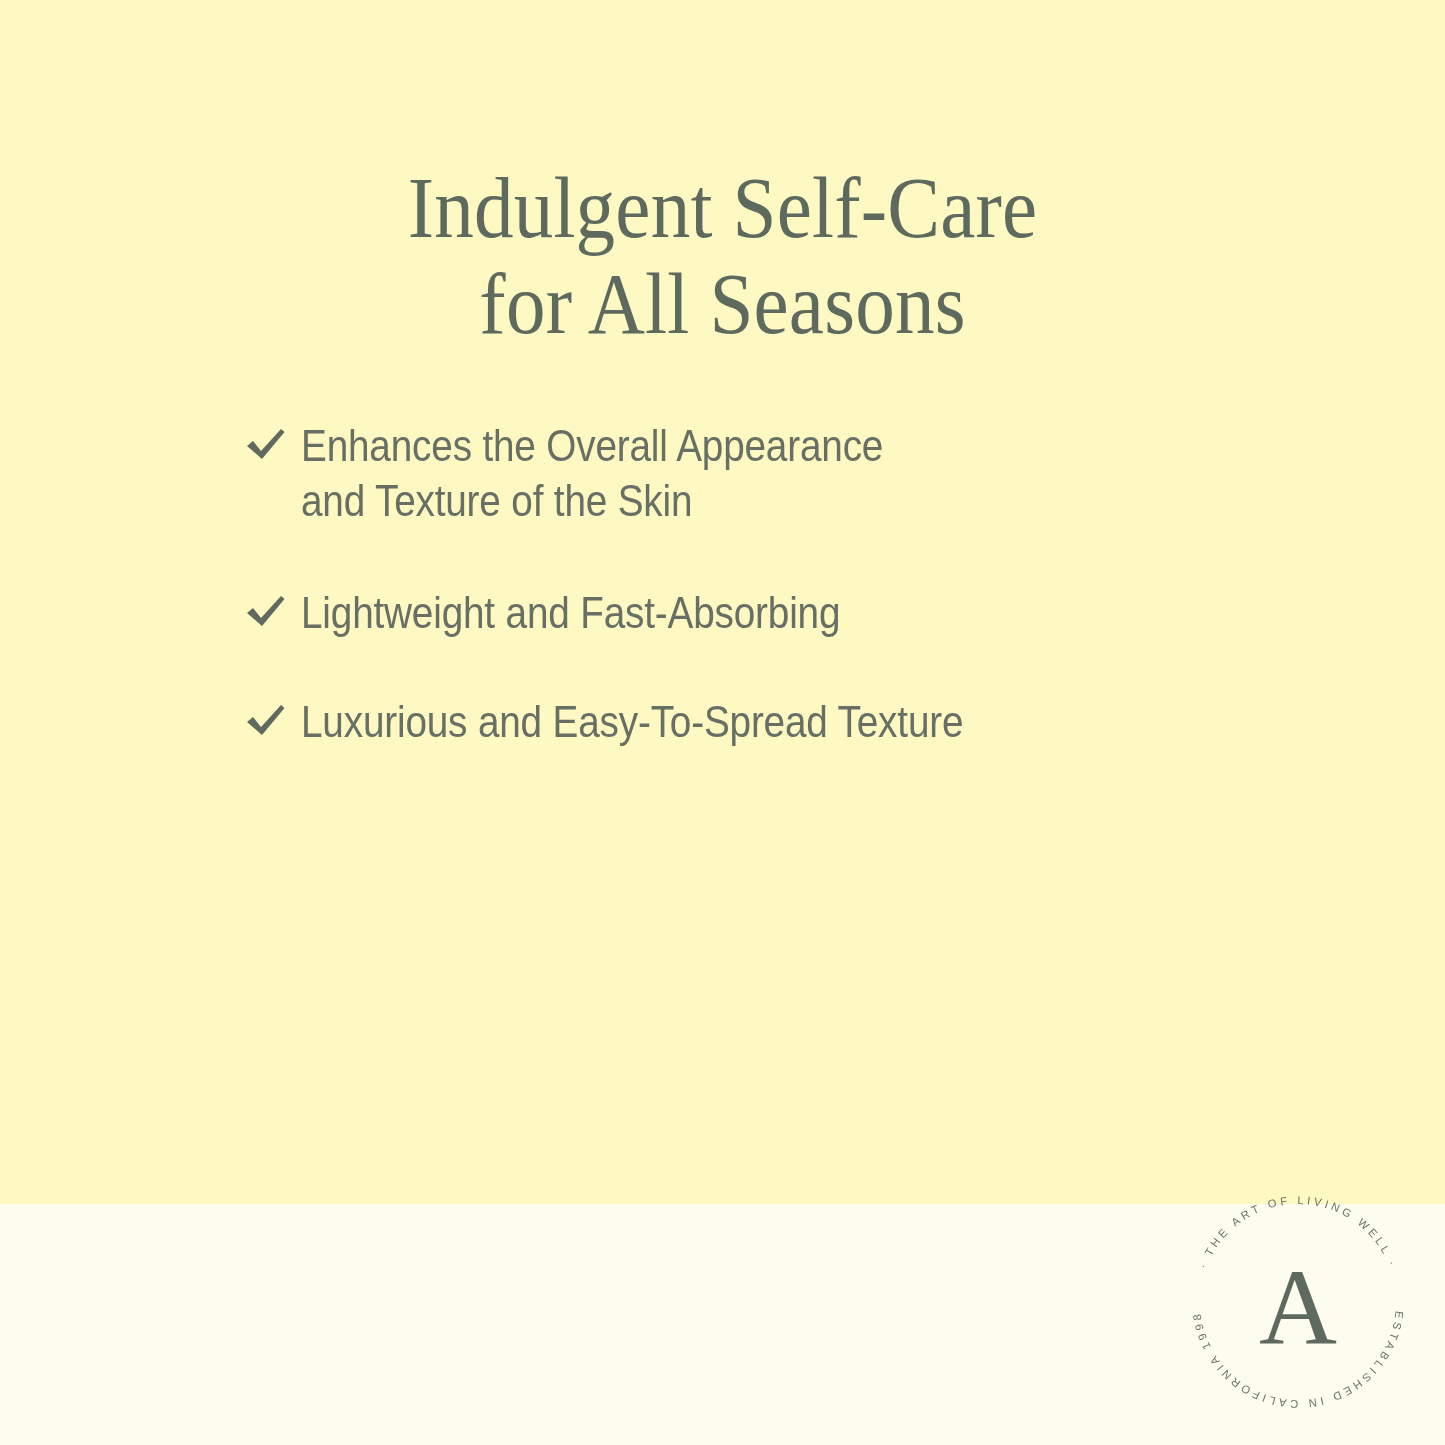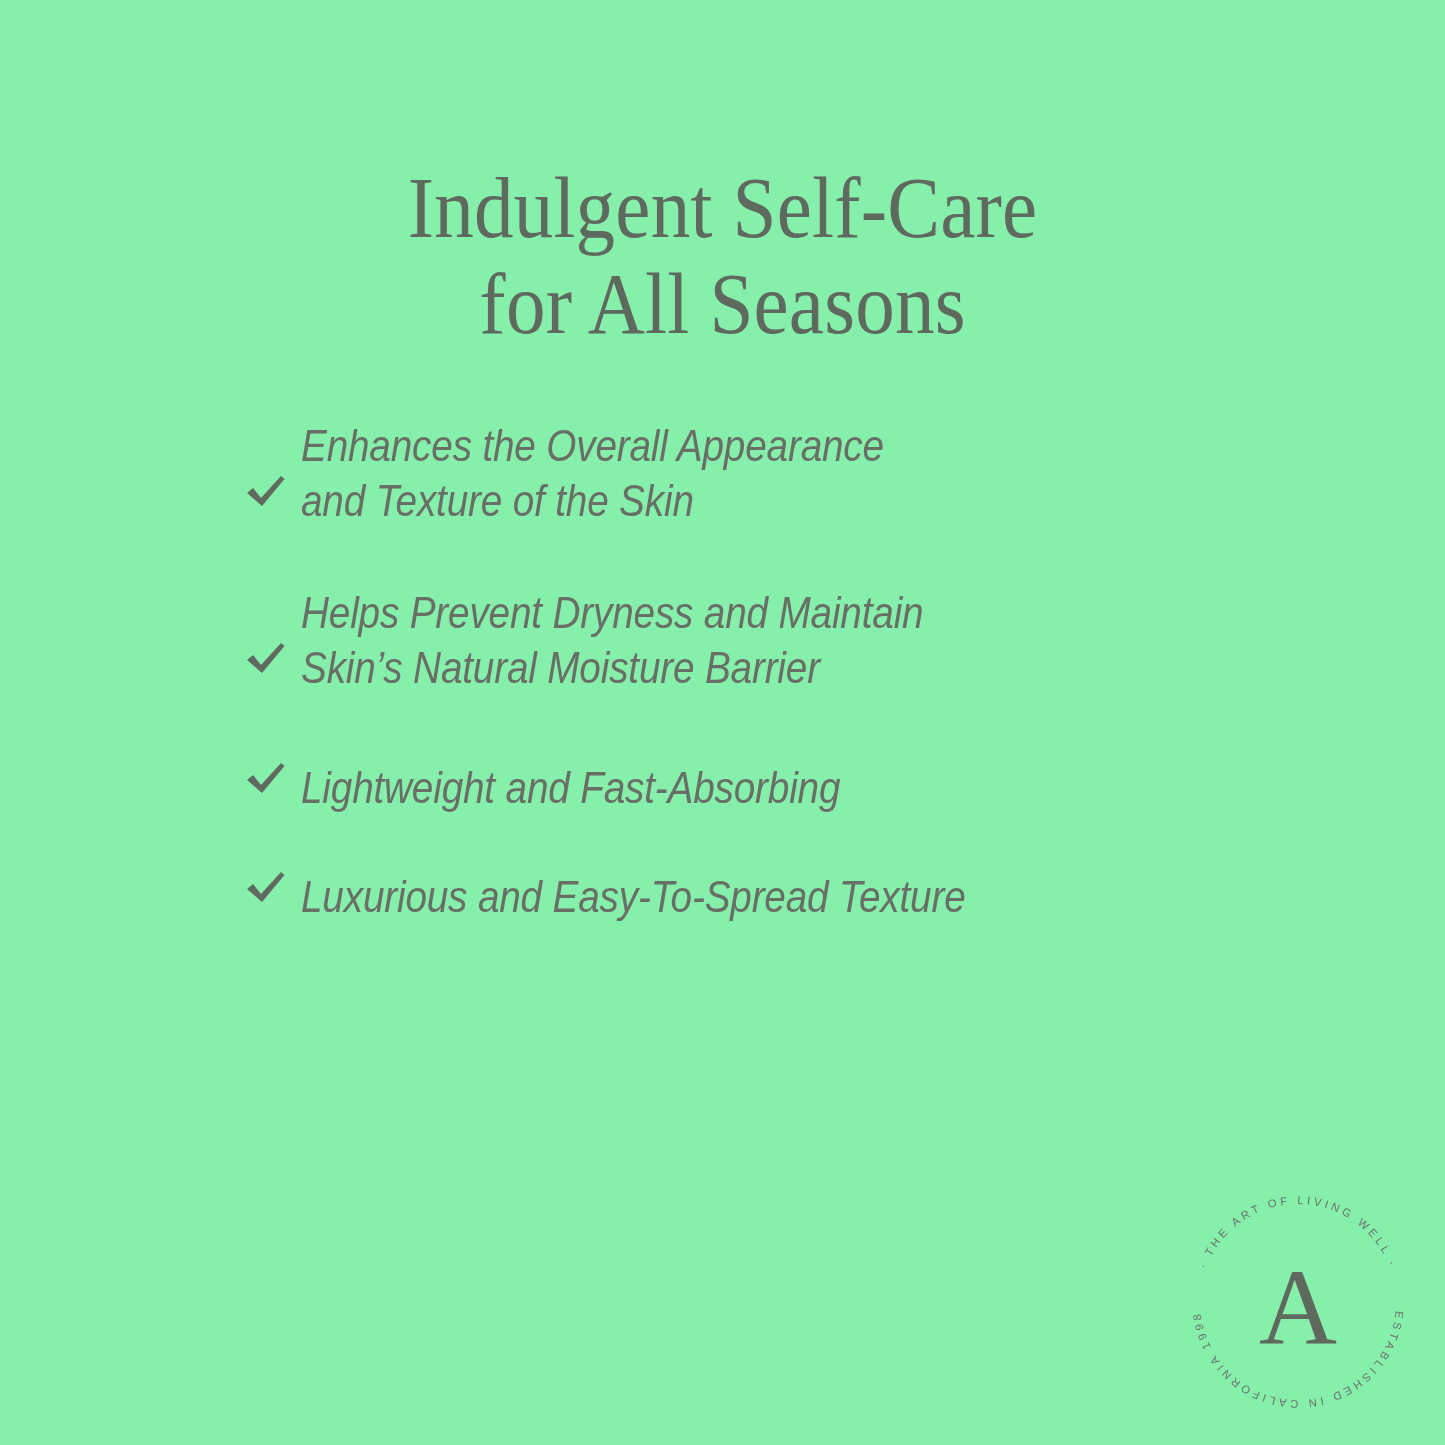--- a/index.html
+++ b/index.html
@@ -9,22 +9,22 @@
   body {
     width: 1445px;
     height: 1445px;
     background: #fdfdef;
     font-family: "Liberation Sans", sans-serif;
     overflow: hidden;
   }
   .canvas {
     position: relative;
     width: 1445px;
-    height: 1445px;
-    background: #86efac;
+    height: 1204px;
+    background: #fef9c3;
     box-sizing: border-box;
   }
 
   
   .title-block {
     position: absolute;
     left: 0;
     top: 160px;
     width: 1445px;
     text-align: center;
@@ -43,23 +43,22 @@
 
   
   .benefits {
     position: absolute;
     left: 243px;
     top: 418px;
     width: 960px;
   }
   .benefit-row {
     display: flex;
-    align-items: flex-end;
+    align-items: flex-start;
     margin-bottom: 56px;
-    font-style: italic;
   }
   .benefit-row.tight {
     margin-bottom: 45px;
   }
   .check-icon {
     flex: 0 0 auto;
     width: 58px;
     height: 60px;
     margin-top: 4px;
   }
@@ -126,31 +125,20 @@
           <path d="M4 24 L10 19 L18 29 L38 7 L41.5 10 L19 37 Z" fill="#606a5f"></path>
         </svg>
       </span>
       <span class="benefit-text">
         <span>Enhances the Overall Appearance</span>
         <span class="l2">and Texture of the Skin</span>
       </span>
     </div>
 
 
-    <div class="benefit-row">
-      <span class="check-icon">
-        <svg viewBox="0 0 46 46" aria-hidden="true">
-          <path d="M4 24 L10 19 L18 29 L38 7 L41.5 10 L19 37 Z" fill="#606a5f"></path>
-        </svg>
-      </span>
-      <span class="benefit-text">
-        <span>Helps Prevent Dryness and Maintain</span>
-        <span class="l2">Skin’s Natural Moisture Barrier</span>
-      </span>
-    </div>
 
 
     <div class="benefit-row tight">
       <span class="check-icon">
         <svg viewBox="0 0 46 46" aria-hidden="true">
           <path d="M4 24 L10 19 L18 29 L38 7 L41.5 10 L19 37 Z" fill="#606a5f"></path>
         </svg>
       </span>
       <span class="benefit-text">
         <span>Lightweight and Fast-Absorbing</span>

